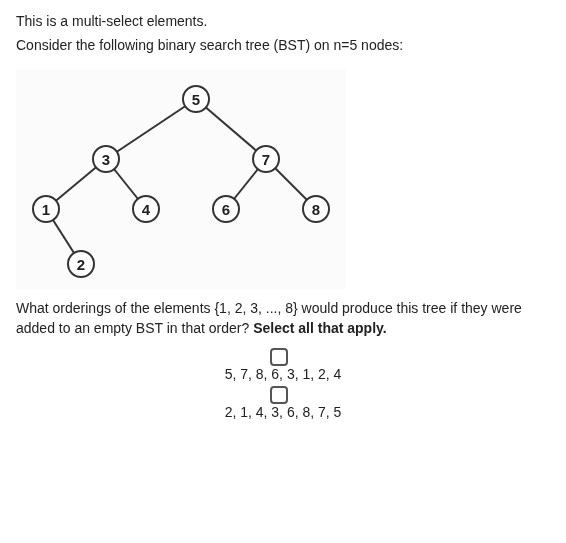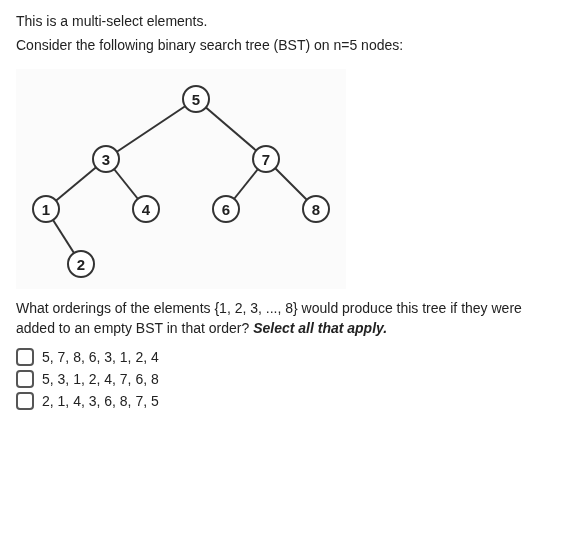--- a/index.html
+++ b/index.html
@@ -39,30 +39,31 @@
     transform: translate(-50%, -50%);
     z-index: 2;
   }
   .question p { margin: 6px 0; line-height: 1.4; }
   .options { margin-top: 10px; }
   .opt {
     display: flex;
     align-items: center;
     margin: 4px 0;
     font-size: 14px;
+    flex-direction: column;
   }
   .chk {
     width: 18px; height: 18px;
     border: 2px solid #555;
     border-radius: 4px;
     margin-right: 8px;
     background: #fff;
     flex-shrink: 0;
   }
-  .strong { font-weight: bold; font-style: italic; }
+  .strong { font-weight: bold; }
 </style>
 </head>
 <body>
 
 <div class="intro">
   <p>This is a multi-select elements.</p>
   <p>Consider the following binary search tree (BST) on n=5 nodes:</p>
 </div>
 
 <div class="tree-area">
@@ -93,19 +94,15 @@
   </p>
 </div>
 
 <div class="options">
   <div class="opt">
     <div class="chk"></div>
     <span>5, 7, 8, 6, 3, 1, 2, 4</span>
   </div>
   <div class="opt">
     <div class="chk"></div>
-    <span>5, 3, 1, 2, 4, 7, 6, 8</span>
-  </div>
-  <div class="opt">
-    <div class="chk"></div>
     <span>2, 1, 4, 3, 6, 8, 7, 5</span>
   </div>
 </div>
 
 </body></html>

